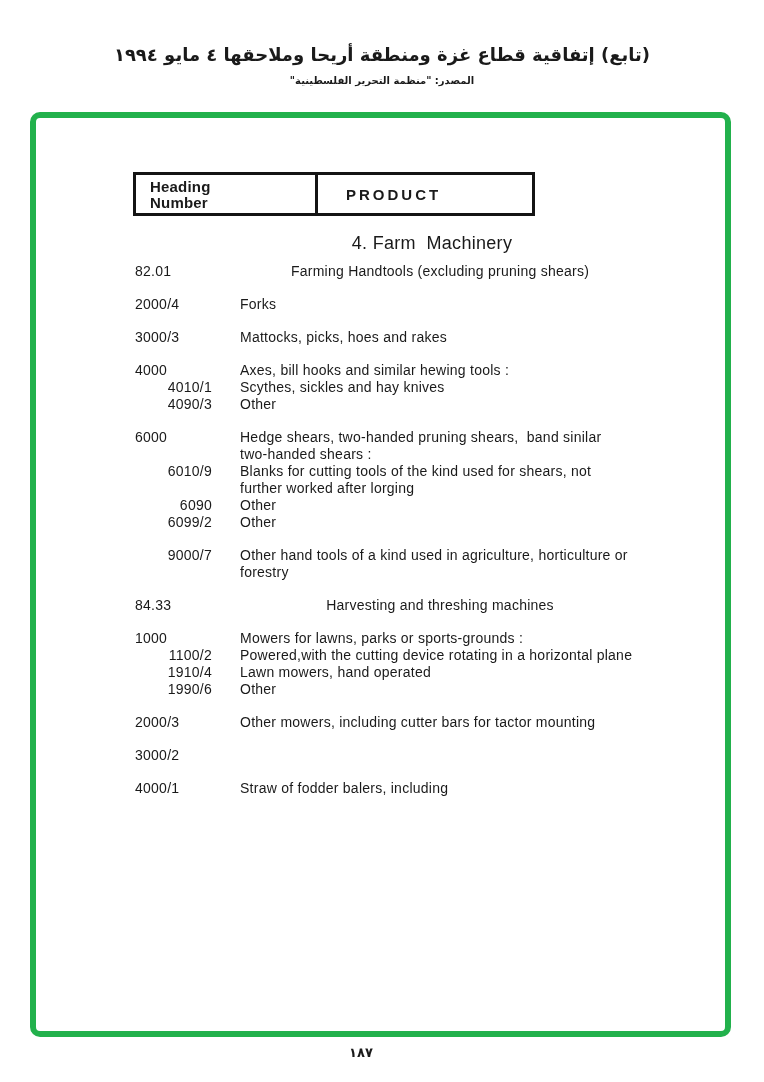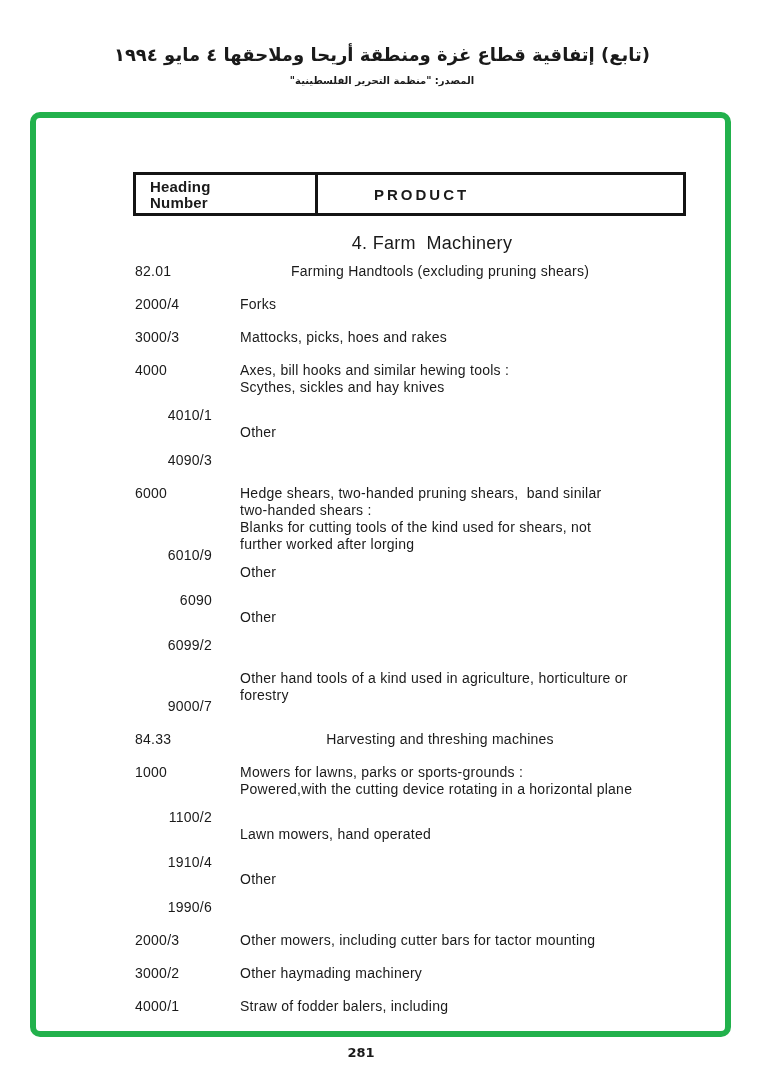--- a/index.html
+++ b/index.html
@@ -41,21 +41,21 @@
     width: 701px; height: 925px;
     border: 6px solid #22b14c;
     border-radius: 10px;
     box-sizing: border-box;
   }
 
   
   .header-box {
     position: absolute;
     left: 133px; top: 172px;
-    width: 553px; height: 44px;
+    width: 402px; height: 44px;
     border: 3px solid #141414;
     box-sizing: border-box;
     display: flex;
     background: #ffffff;
   }
   .cell-heading {
     width: 182px;
     box-sizing: border-box;
     border-right: 3px solid #141414;
     font-weight: bold;
@@ -63,21 +63,21 @@
     line-height: 16px;
     padding: 4px 0 0 14px;
     white-space: pre-line;
     letter-spacing: 0.2px;
   }
   .cell-product {
     flex: 1;
     font-weight: bold;
     font-size: 15px;
     letter-spacing: 3px;
-    padding: 11px 0 0 56px;
+    padding: 11px 0 0 28px;
   }
 
   .section-title {
     position: absolute;
     left: 232px; top: 233px;
     width: 400px;
     text-align: center;
     font-size: 18px;
     white-space: pre-wrap;
     letter-spacing: 0.3px;
@@ -95,21 +95,21 @@
     line-height: 17px;
     letter-spacing: 0.25px;
     margin-top: 0;
   }
   .row.gap-lg { margin-top: 16px; }
   .num {
     width: 77px;
     margin-left: 135px;
     white-space: nowrap;
   }
-  .num.sub { text-align: right; margin-top: 28px; }
+  .num.sub { text-align: right; }
   .desc {
     margin-left: 28px;
     width: 400px;
     white-space: pre-wrap;
   }
   .desc.center { text-align: center; }
 
   
   .page-number {
     position: absolute;
@@ -225,24 +225,23 @@
     <div class="desc">Other</div>
   </div>
 
   <div class="row gap-lg">
     <div class="num">2000/3</div>
     <div class="desc">Other mowers, including cutter bars for tactor mounting</div>
   </div>
 
   <div class="row gap-lg">
     <div class="num">3000/2</div>
-    <div class="desc">Other haymading machinery</div>
   </div>
 
   <div class="row gap-lg">
     <div class="num">4000/1</div>
     <div class="desc">Straw of fodder balers, including</div>
   </div>
 </div>
 
-  <div class="page-number">281</div>
+  <div class="page-number">١٨٧</div>
 
 </div>
 
 </body></html>

